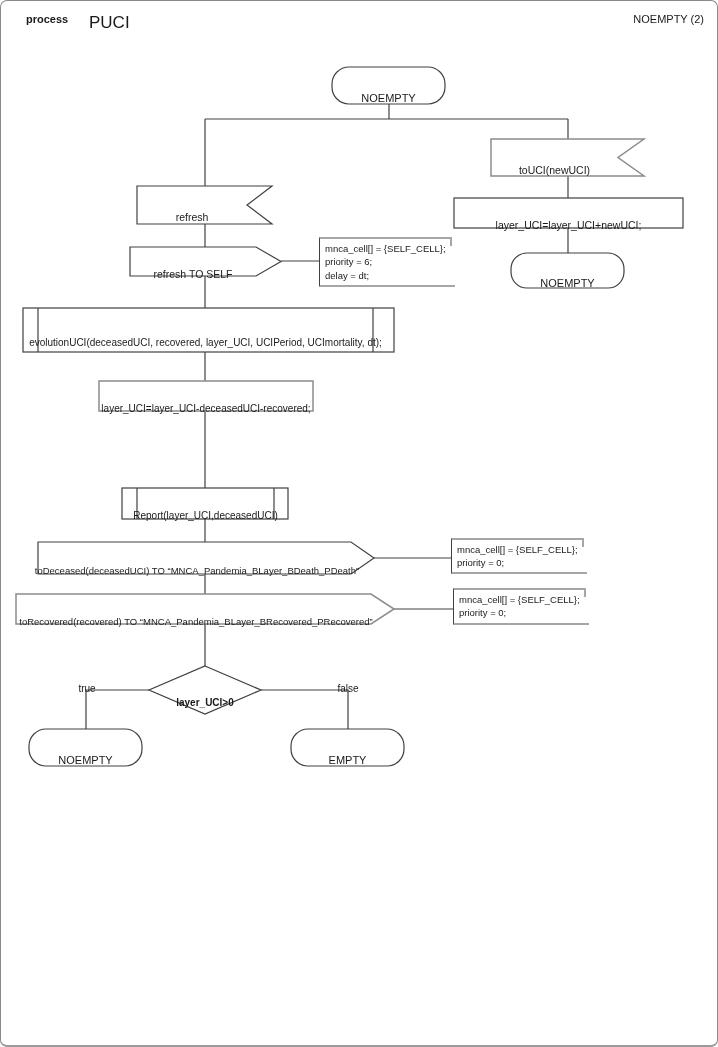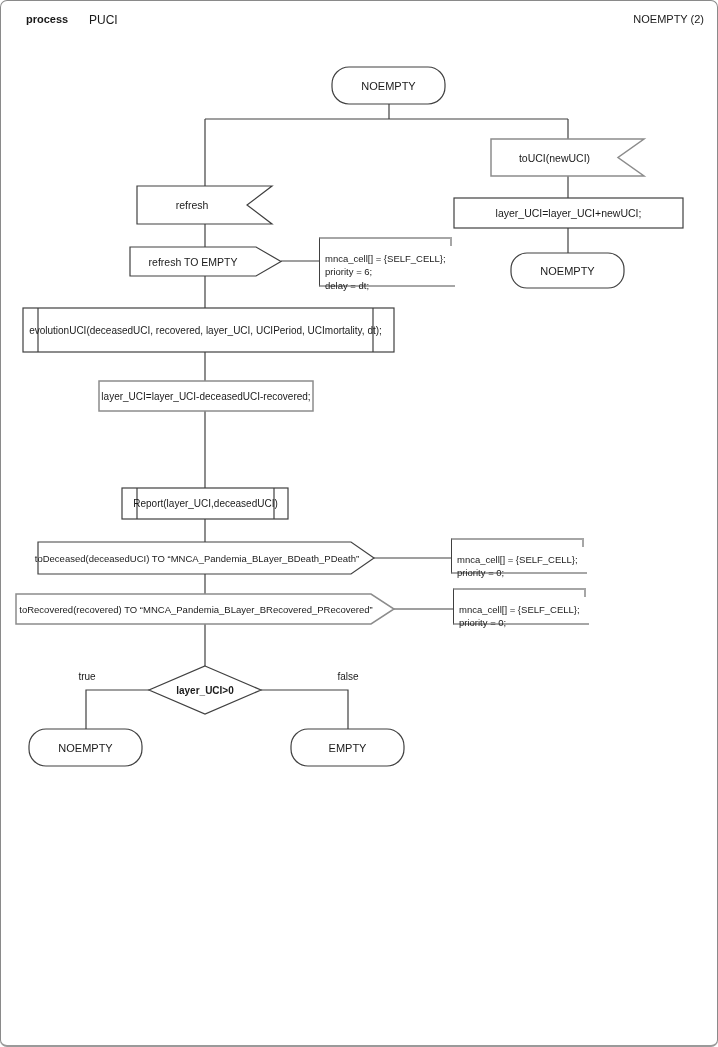--- a/index.html
+++ b/index.html
@@ -9,39 +9,39 @@
     box-sizing:border-box;
     background:#ffffff;
     border:1px solid #8a8a8a;
     border-bottom:2px solid #9a9a9a;
     border-radius:7px;
     overflow:hidden;
     font-family:"Liberation Sans", sans-serif;
     color:#1a1a1a;
   }
   .hdr-kind { position:absolute; left:25px; top:12px; font-size:11px; font-weight:bold; }
-  .hdr-name { position:absolute; left:88px; top:12px; font-size:12px; }
+  .hdr-name { position:absolute; left:88px; top:12px; font-size:17px; }
   .hdr-ref  { position:absolute; right:13px; top:12px; font-size:11px; }
 
   svg.canvas { position:absolute; left:0; top:0; }
 
   .lbl {
     position:absolute; display:flex; align-items:center; justify-content:center;
-    white-space:nowrap; color:#1a1a1a; font-size:10.5px;
+    white-space:nowrap; color:#1a1a1a; font-size:10.5px;margin-top:12px;
   }
   .fs11 { font-size:11px; }
   .fs10 { font-size:10px; }
   .fs95 { font-size:9.5px; }
 
   .comment {
     position:absolute; background:#fff; box-sizing:border-box;
     border-top:2px solid #a6a6a6;
     border-bottom:2px solid #a6a6a6;
     border-left:1px solid #404040;
-    padding:13px 2px 0 5px;
+    padding:3px 2px 0 5px;
     font-size:9.5px; line-height:1.42; white-space:nowrap;
   }
   .comment::after {
     content:""; position:absolute; top:-2px; right:-1px; width:2px; height:9px; background:#a6a6a6;
   }
   .comment::before {
     content:""; position:absolute; bottom:-2px; right:-4px; width:4px; height:2px; background:#a6a6a6;
   }
 </style>
 </head>
@@ -104,21 +104,21 @@
   <div class="lbl fs11" style="left:331px;top:66px;width:113px;height:37px;">NOEMPTY</div>
 
   <div class="lbl" style="left:490px;top:138px;width:127px;height:37px;">toUCI(newUCI)</div>
 
   <div class="lbl" style="left:453px;top:197px;width:229px;height:30px;border-radius:11px;">layer_UCI=layer_UCI+newUCI;</div>
 
   <div class="lbl fs11" style="left:510px;top:252px;width:113px;height:35px;">NOEMPTY</div>
 
   <div class="lbl" style="left:136px;top:185px;width:110px;height:38px;">refresh</div>
 
-  <div class="lbl" style="left:129px;top:246px;width:126px;height:29px;">refresh TO EMPTY</div>
+  <div class="lbl" style="left:129px;top:246px;width:126px;height:29px;">refresh TO SELF</div>
 
   <div class="lbl fs10" style="left:37px;top:307px;width:335px;height:44px;">evolutionUCI(deceasedUCI, recovered, layer_UCI, UCIPeriod, UCImortality, dt);</div>
 
   <div class="lbl fs10" style="left:98px;top:380px;width:214px;height:30px;text-align:center;">layer_UCI=layer_UCI-deceasedUCI-recovered;</div>
 
   <div class="lbl fs10" style="left:136px;top:487px;width:137px;height:31px;">Report(layer_UCI,deceasedUCI)</div>
 
   <div class="lbl fs95" style="left:37px;top:541px;width:318px;height:32px;">toDeceased(deceasedUCI) TO “MNCA_Pandemia_BLayer_BDeath_PDeath”</div>
 
   <div class="lbl fs95" style="left:15px;top:593px;width:360px;height:30px;">toRecovered(recovered) TO “MNCA_Pandemia_BLayer_BRecovered_PRecovered”</div>

